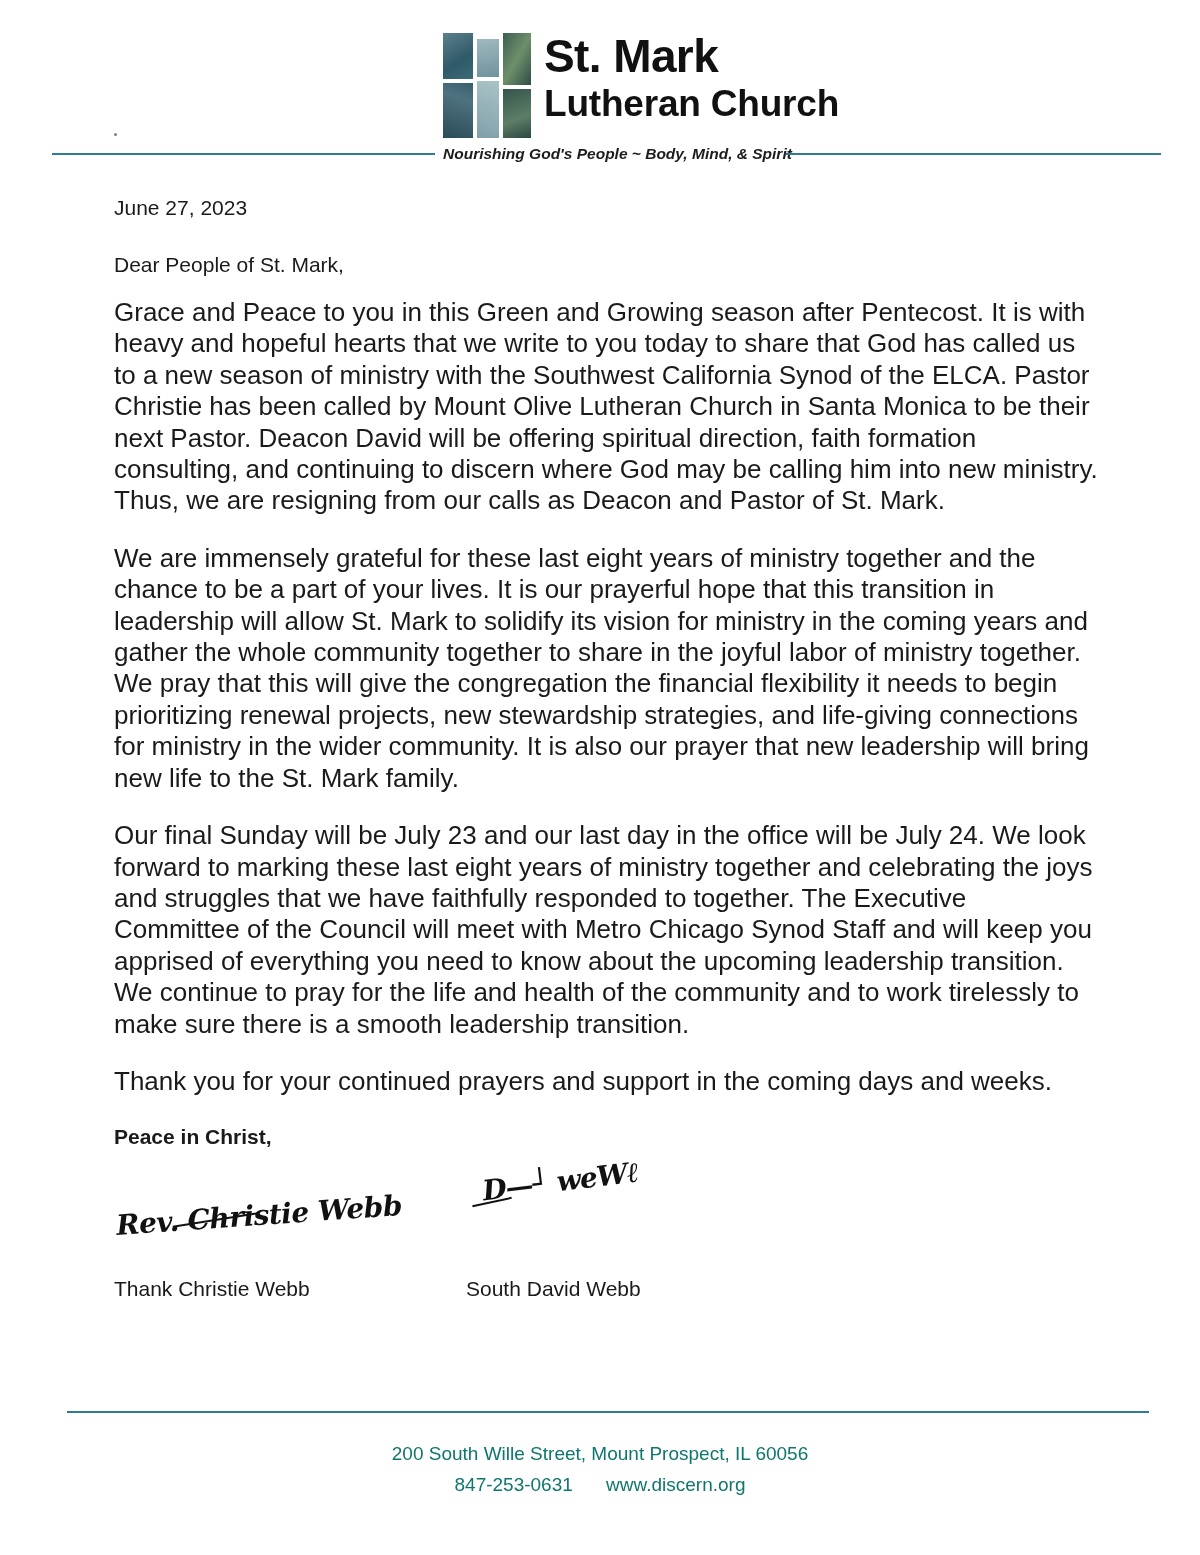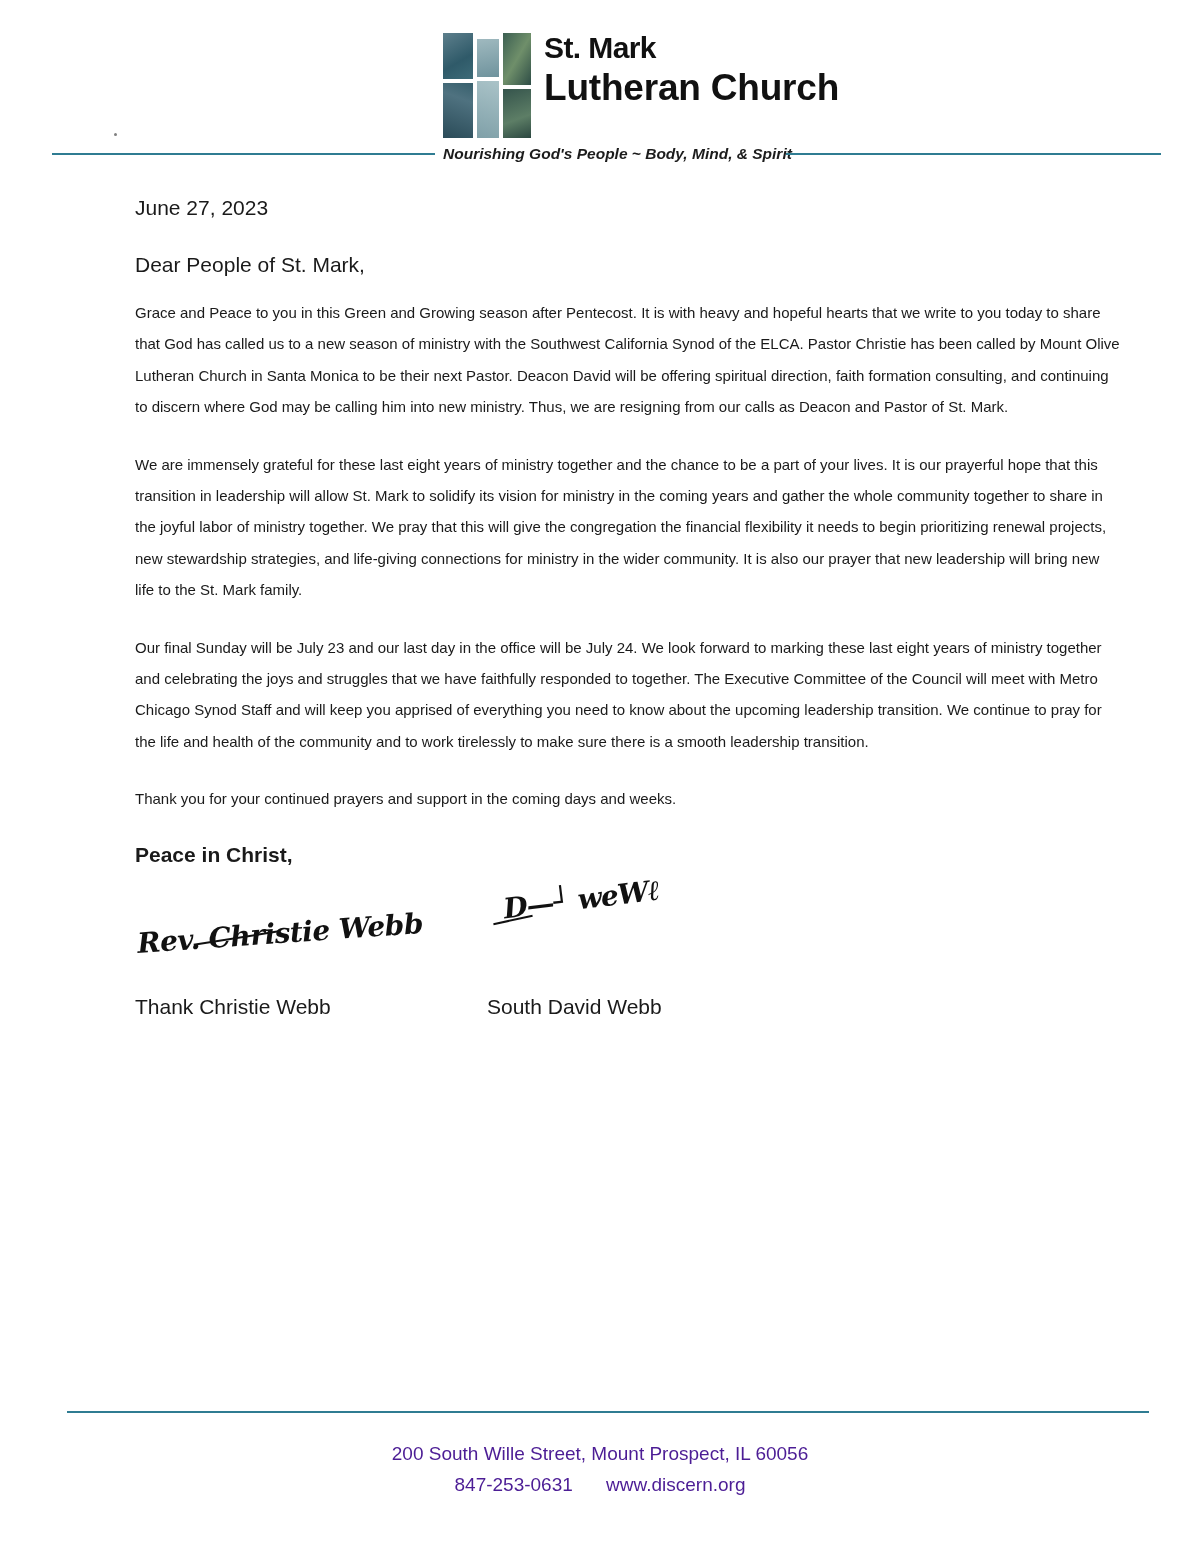--- a/index.html
+++ b/index.html
@@ -42,21 +42,21 @@
   .tile.t3 { left: 60px;top: 0;   width: 28px; height: 52px; background: linear-gradient(120deg,#3c5f52,#6f8f6a 50%,#2e4d46); }
   .tile.t4 { left: 0;   top: 50px;width: 30px; height: 55px; background: linear-gradient(20deg,#2a4b58,#4f7280 70%,#37606d); }
   .tile.t5 { left: 34px;top: 48px;width: 22px; height: 57px; background: linear-gradient(200deg,#aac3c8,#7fa0a8); }
   .tile.t6 { left: 60px;top: 56px;width: 28px; height: 49px; background: linear-gradient(160deg,#35544c,#5d7e66 60%,#2b4740); }
 
   .logo-text {
     margin-left: 13px;
     line-height: 1;
   }
   .logo-title {
-    font-size: 30px;
+    font-size: 46px;
     font-weight: bold;
     letter-spacing: -0.6px;
     color: #111;
     font-family: "Liberation Sans", sans-serif;
   }
   .logo-sub {
     font-size: 37px;
     font-weight: bold;
     color: #111;
     margin-top: 6px;
@@ -87,34 +87,34 @@
     top: 133px;
     width: 3px;
     height: 3px;
     background: #808080;
     border-radius: 50%;
   }
 
   
   .letter-body {
     position: absolute;
-    left: 135px;
+    left: 114px;
     top: 196px;
     width: 985px;
   }
   .date {
     font-size: 21px;
     margin-bottom: 33px;
   }
   .salutation {
     font-size: 21px;
     margin-bottom: 20px;
   }
   p.para {
-    font-size: 15px;
+    font-size: 26px;
     line-height: 31.4px;
     margin: 0 0 26px 0;
     text-align: left;
   }
   p.para.short { margin-bottom: 28px; }
 
   .closing {
     font-size: 21px;
     margin: 0 0 10px 0;
     font-weight: bold;
@@ -181,21 +181,21 @@
     width: 1082px;
     height: 2px;
     background: #2f7c92;
   }
   .footer {
     position: absolute;
     left: 0;
     top: 1438px;
     width: 1200px;
     text-align: center;
-    color: #4c1d95;
+    color: #0f766e;
     font-size: 19px;
     line-height: 31px;
   }
   .footer .line2 .phone { margin-right: 28px; }
 </style>
 </head>
 <body>
 
 <div class="letterhead">
 

